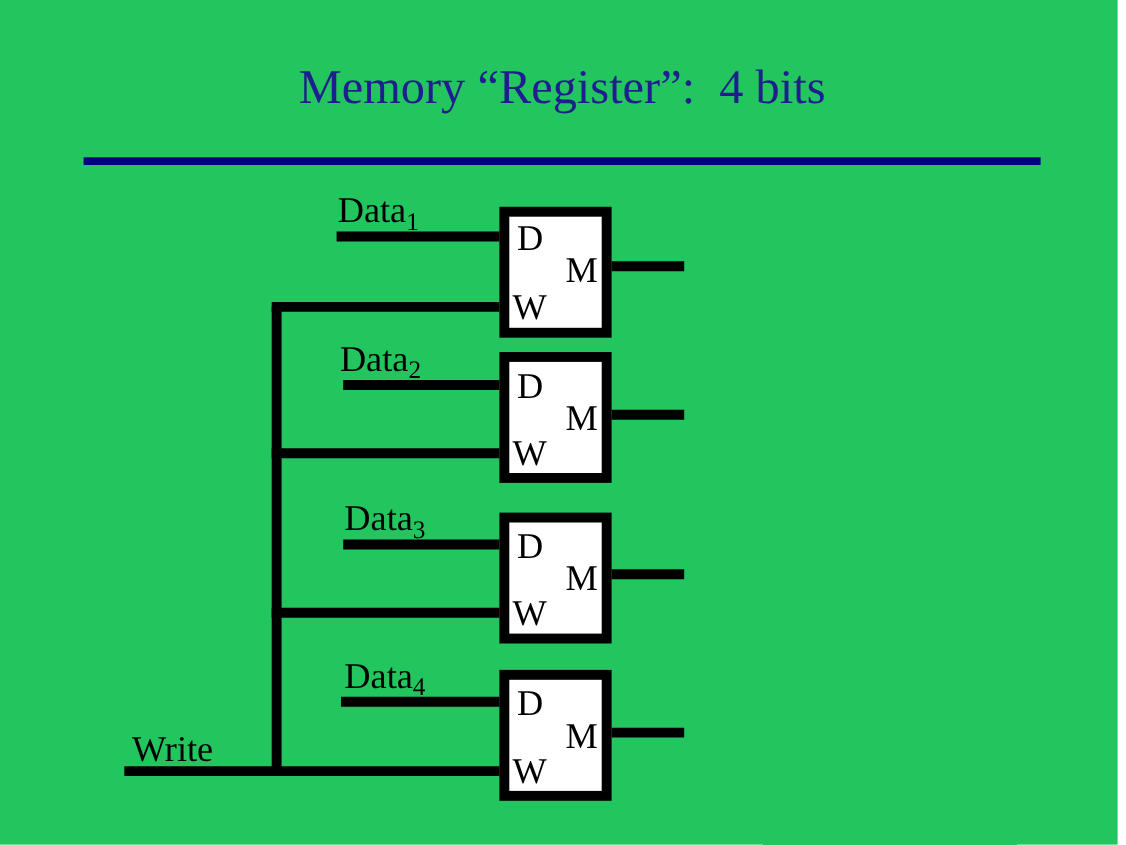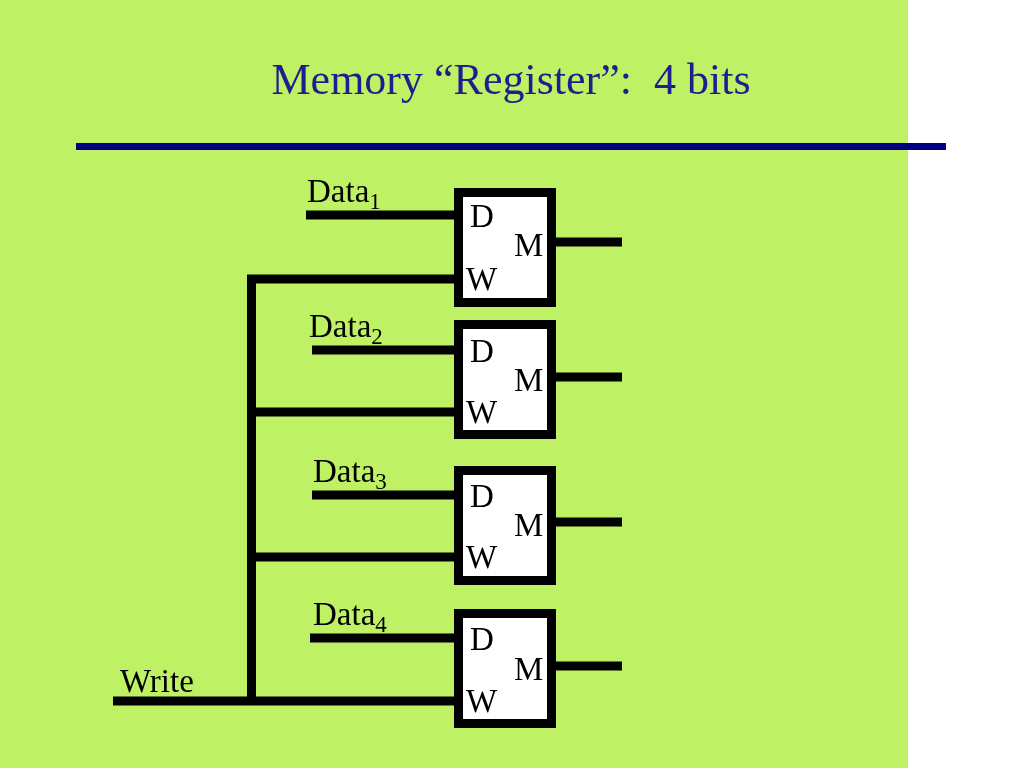--- a/index.html
+++ b/index.html
@@ -6,23 +6,23 @@
     margin: 0;
     padding: 0;
     width: 1024px;
     height: 768px;
     background: #ffffff;
     overflow: hidden;
     font-family: "Liberation Serif", "DejaVu Serif", serif;
   }
   #slide {
     position: relative;
-    width: 908px;
+    width: 1016px;
     height: 768px;
-    background: #bef264;
+    background: #22c55e;
   }
   svg { display: block; }
   .title {
     font-family: "Liberation Serif", "DejaVu Serif", serif;
     font-size: 44px;
     white-space: pre;
   }
   .lbl {
     font-family: "Liberation Serif", "DejaVu Serif", serif;
     font-size: 33px;

